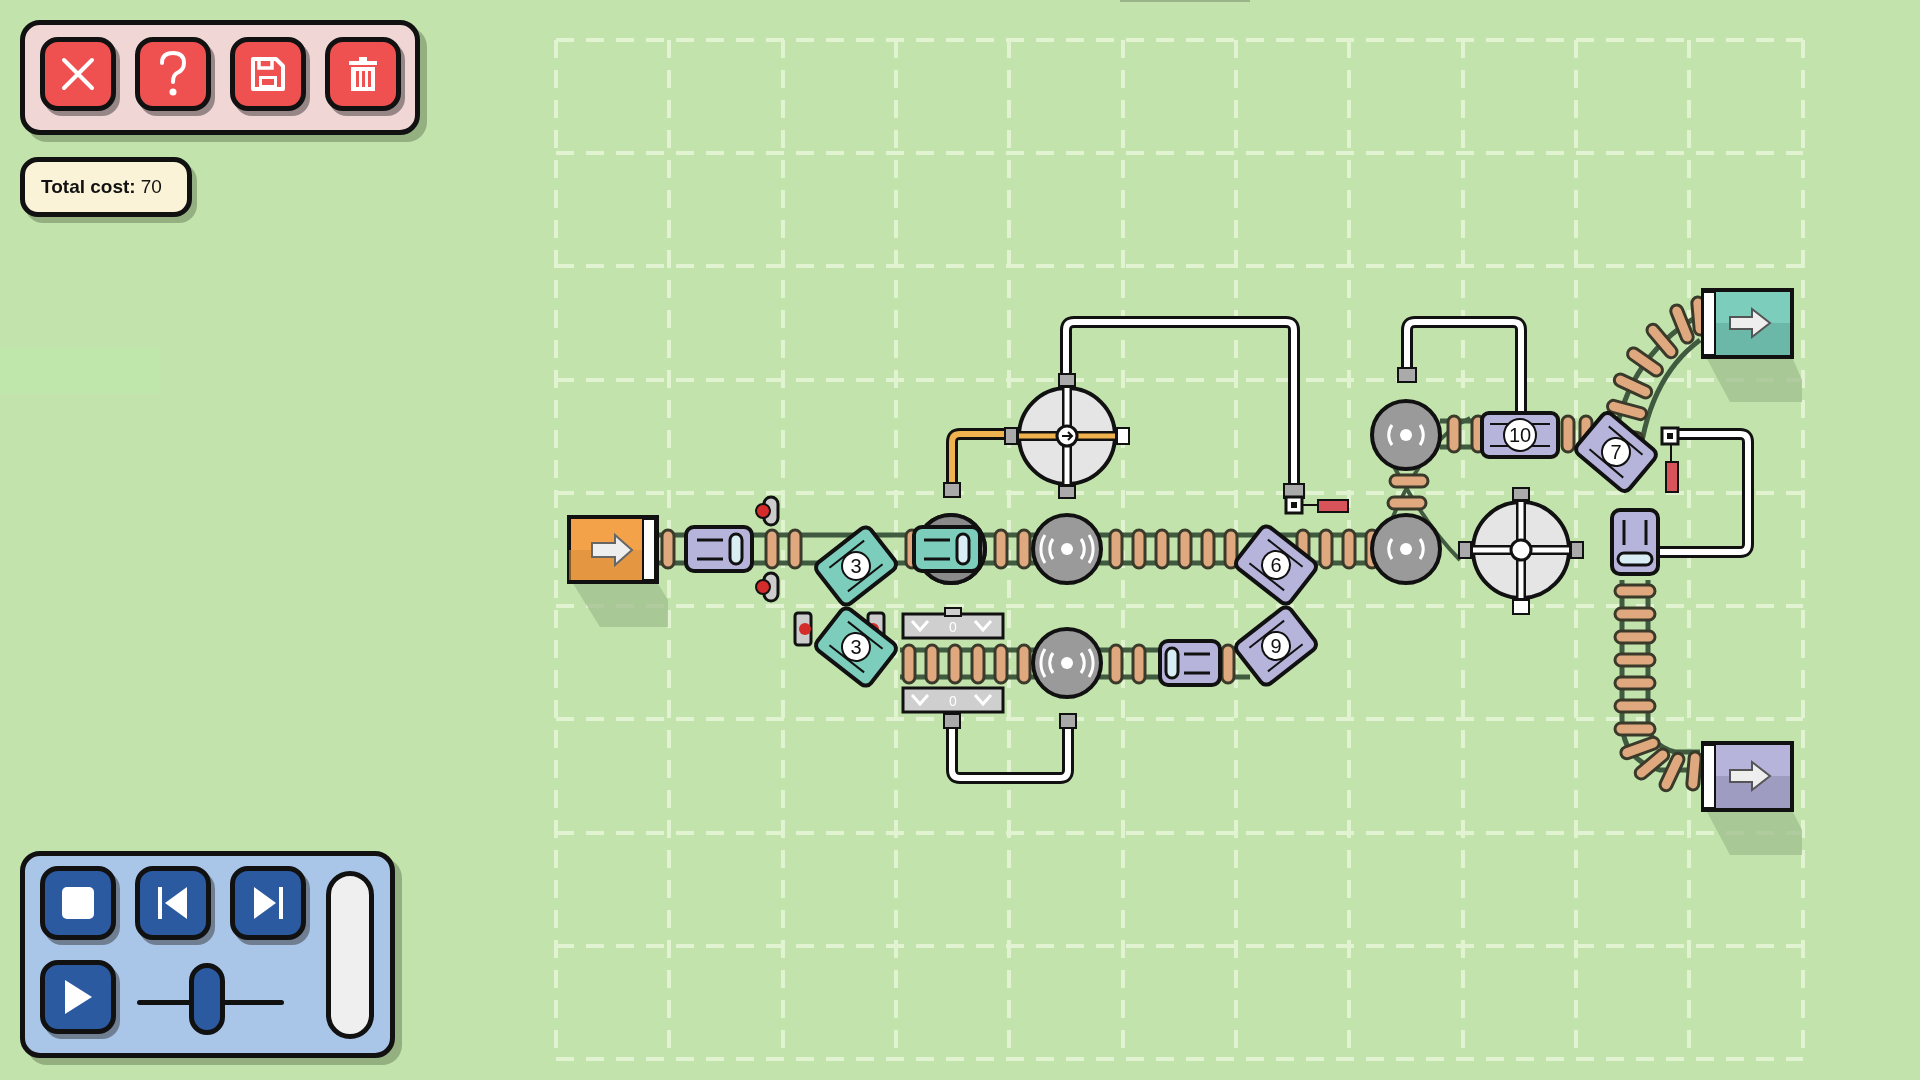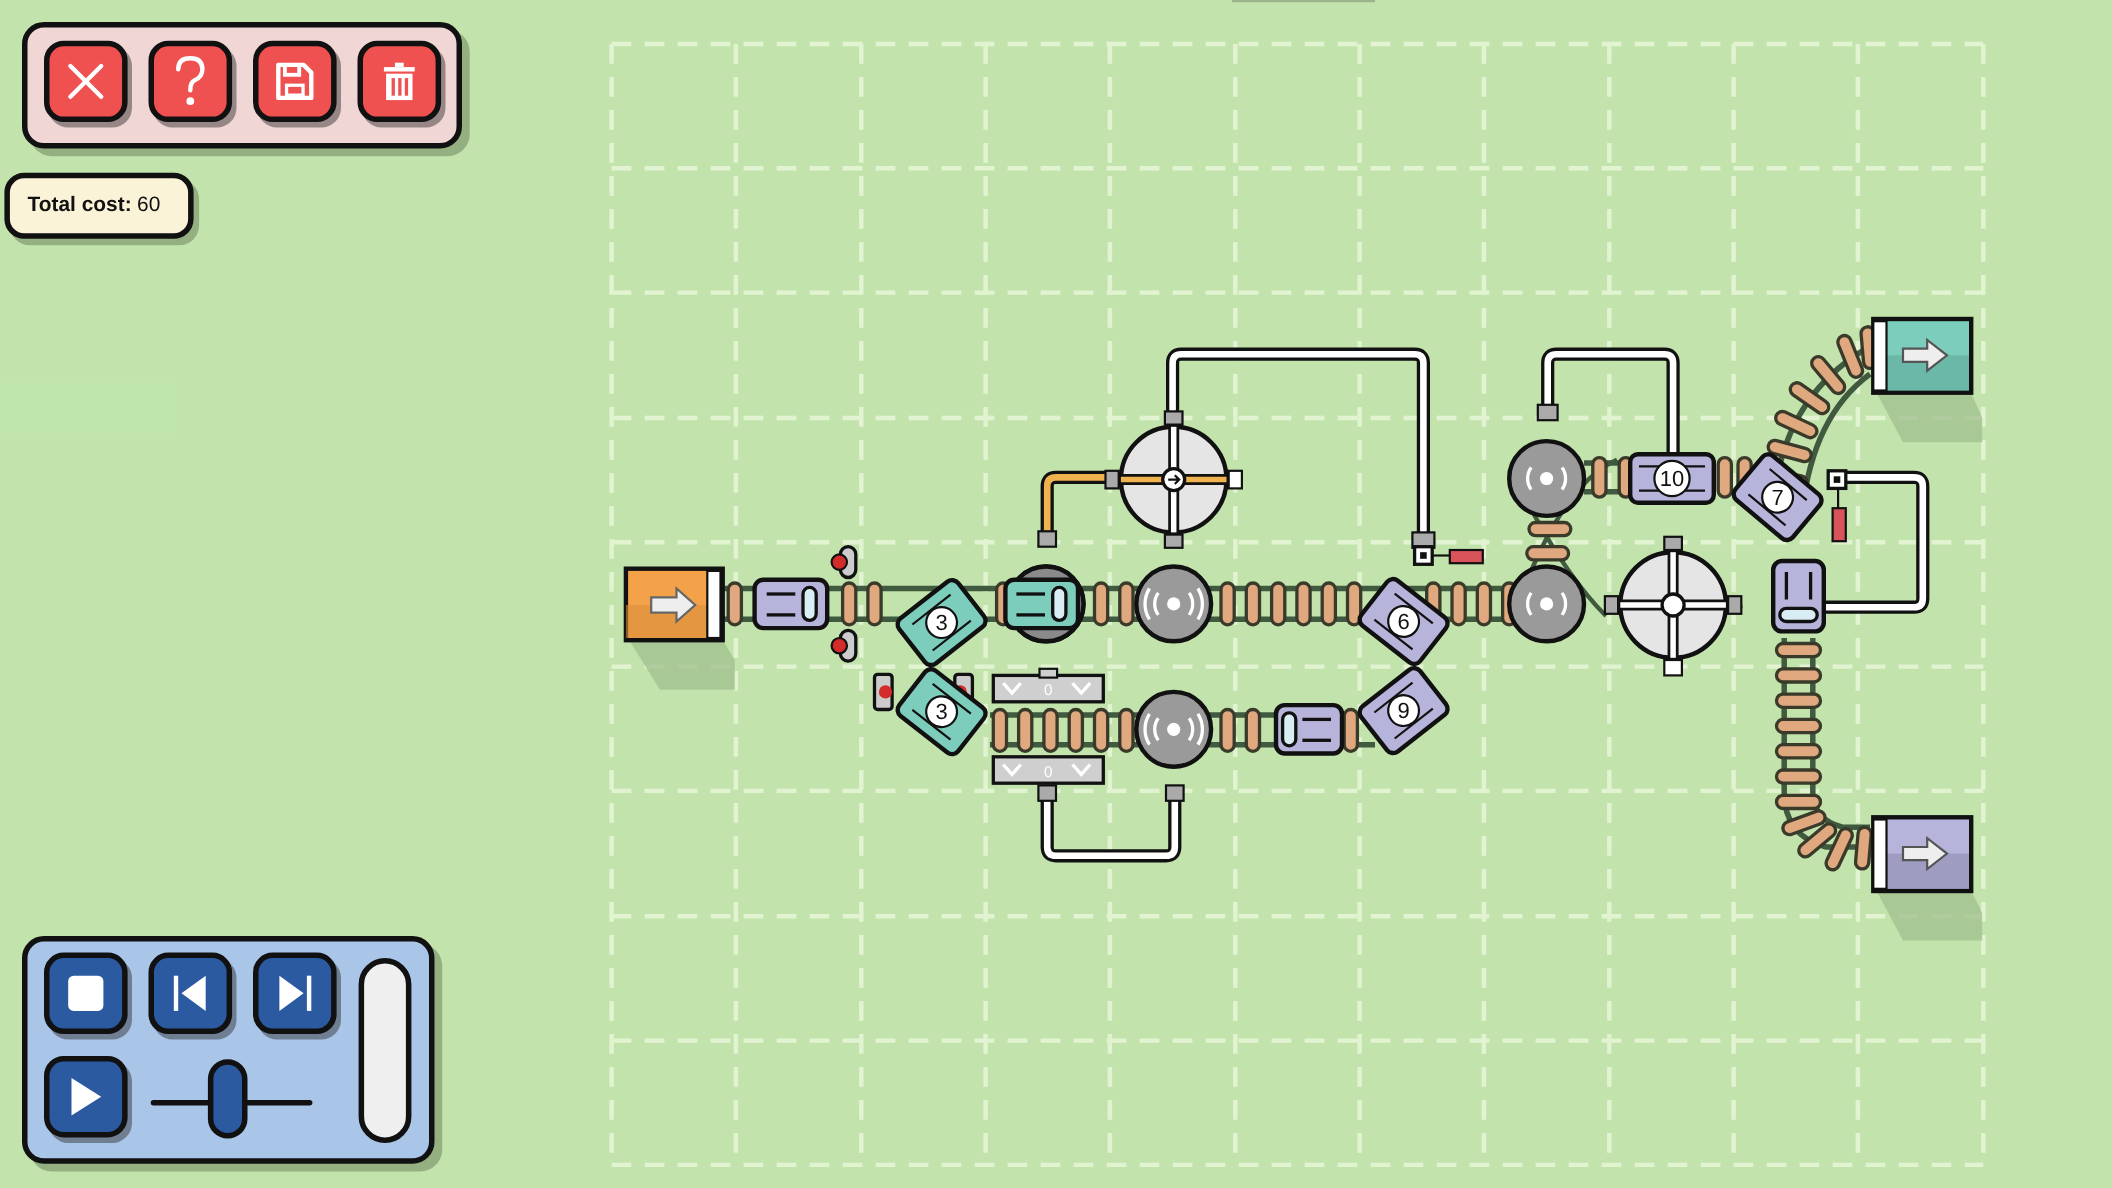--- a/index.html
+++ b/index.html
@@ -26,21 +26,21 @@
     border-radius: 18px;
     display: flex; align-items: center; justify-content: center;
     box-shadow: 4px 5px 0 rgba(40,40,40,0.45);
     cursor: pointer;
   }
   .btn.red { background: #ef5151; }
   .btn.blue { background: #2b5aa0; }
   .btn svg { display: block; }
 
   .cost-box {
-    position: absolute; left: 4px; top: 157px; width: 172px; height: 60px;
+    position: absolute; left: 20px; top: 157px; width: 172px; height: 60px;
     background: #fbf3d8; border: 5px solid #111; border-radius: 18px;
     box-shadow: 5px 6px 0 rgba(60,80,50,0.35);
     display: flex; align-items: center; padding-left: 16px;
     font-size: 19px; color: #111;
   }
   .cost-box .label { font-weight: bold; margin-right: 5px; }
 
   .ctrl-panel { left: 20px; top: 851px; width: 375px; height: 207px; background: #a9c5e8; }
   .slider-track { position: absolute; left: 137px; top: 1000px; width: 147px; height: 5px; background: #111; border-radius: 3px; }
   .slider-thumb {
@@ -404,21 +404,21 @@
       <rect x="6" y="7" width="28" height="4" fill="#fff"></rect>
       <rect x="8" y="13" width="24" height="24" fill="#fff"></rect>
       <rect x="13" y="17" width="3" height="16" fill="#ef5151"></rect>
       <rect x="19" y="17" width="3" height="16" fill="#ef5151"></rect>
       <rect x="25" y="17" width="3" height="16" fill="#ef5151"></rect>
     </svg>
 </div>
 
 <div class="cost-box">
   <span class="label">Total cost:</span>
-  <span>60</span>
+  <span>70</span>
 </div>
 
 <div class="panel ctrl-panel"></div>
 <div class="btn blue" style="left:40px;top:866px;">
   <svg width="36" height="36" viewBox="0 0 36 36">
       <rect x="2" y="2" width="32" height="32" rx="5" fill="#fff"></rect>
     </svg>
 </div>
 <div class="btn blue" style="left:135px;top:866px;">
   <svg width="38" height="38" viewBox="0 0 38 38">

